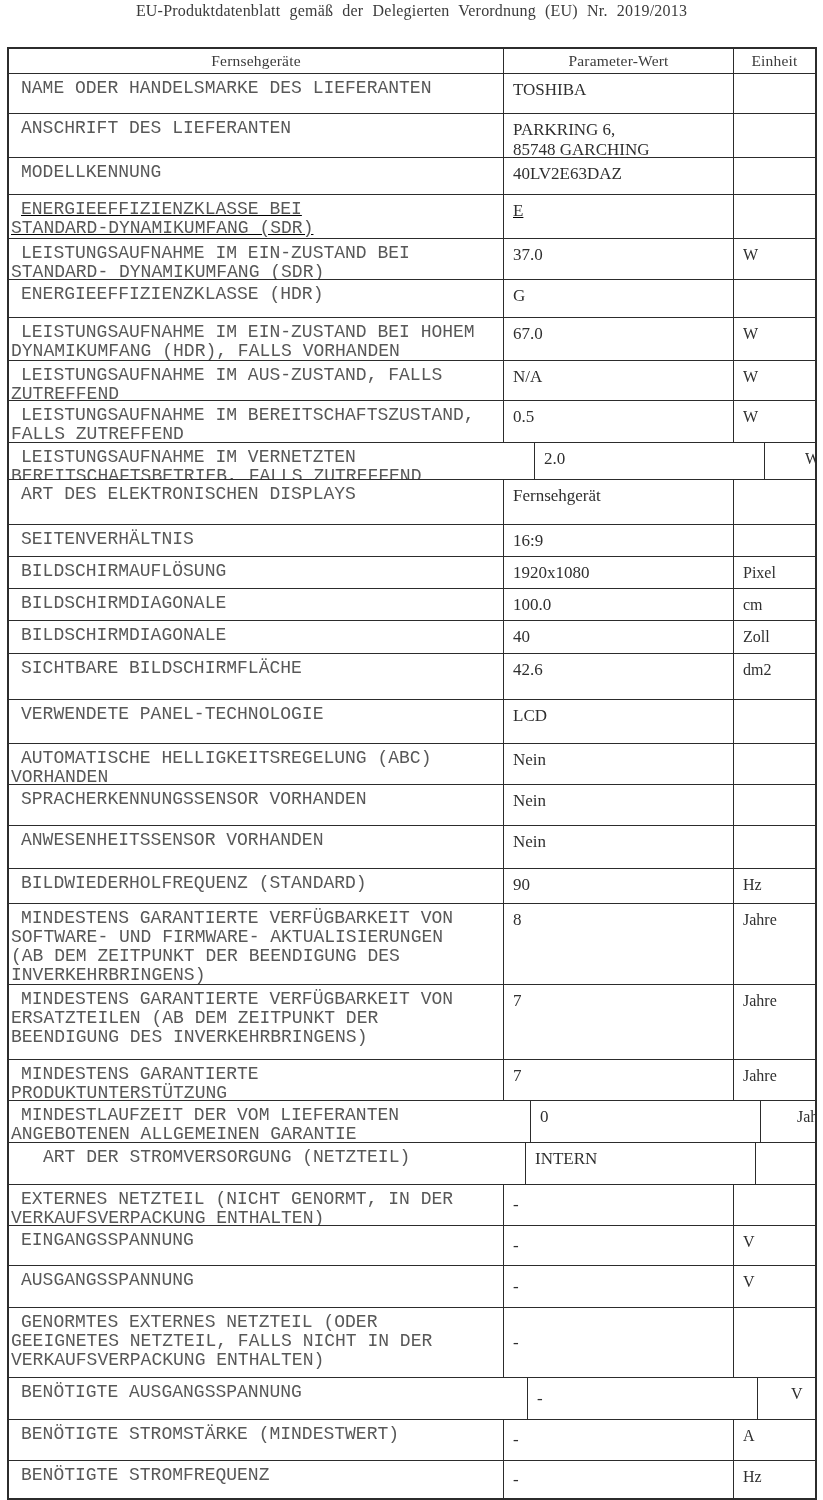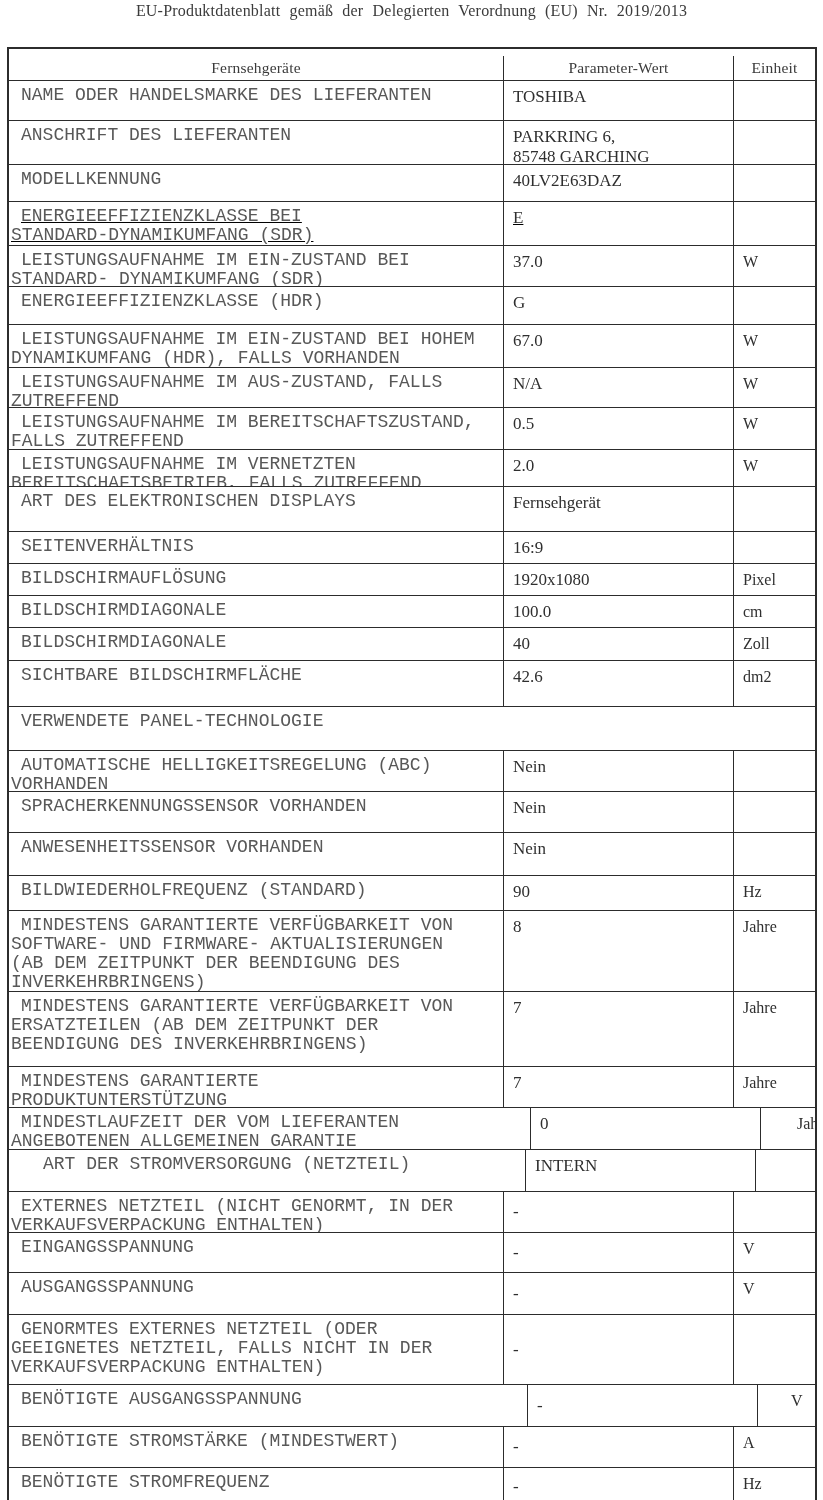--- a/index.html
+++ b/index.html
@@ -8,21 +8,21 @@
     font-family:"Liberation Serif",serif;
   }
   .doc-title{
     position:absolute;top:2px;left:0;width:100%;text-align:center;
     font-size:16px;color:#3b3b3b;word-spacing:5px;letter-spacing:.2px;
   }
   .etable{
     position:absolute;left:7px;top:47px;width:810px;
     border:2px solid #2c2c2c;box-sizing:border-box;background:#fff;
   }
-  .hrow{display:flex;height:24px;box-sizing:border-box;margin-top:7px;}
+  .hrow{display:flex;height:24px;box-sizing:border-box;}
   .row{display:flex;box-sizing:border-box;border-top:1px solid #2c2c2c;}
   .cell{box-sizing:border-box;overflow:hidden;}
   .c-label{
     width:494px;
     font-family:"Liberation Mono","DejaVu Sans Mono",monospace;
     font-size:18px;line-height:19px;color:#585858;
     padding:5px 2px 0 2px;text-indent:10px;white-space:pre-wrap;
   }
   .c-value{
     width:231px;border-left:1px solid #2c2c2c;border-right:1px solid #2c2c2c;
@@ -101,21 +101,21 @@
 ZUTREFFEND</div>
         <div class="cell c-value">N/A</div>
         <div class="cell c-unit">W</div>
       </div>
       <div class="row" style="height: 42px;">
         <div class="cell c-label">LEISTUNGSAUFNAHME IM BEREITSCHAFTSZUSTAND,
 FALLS ZUTREFFEND</div>
         <div class="cell c-value">0.5</div>
         <div class="cell c-unit">W</div>
       </div>
-      <div class="row" style="height: 37px;">
+      <div class="row" style="height: 37px; gap: 31px;">
         <div class="cell c-label">LEISTUNGSAUFNAHME IM VERNETZTEN
 BEREITSCHAFTSBETRIEB, FALLS ZUTREFFEND</div>
         <div class="cell c-value">2.0</div>
         <div class="cell c-unit">W</div>
       </div>
       <div class="row" style="height: 45px;">
         <div class="cell c-label">ART DES ELEKTRONISCHEN DISPLAYS</div>
         <div class="cell c-value">Fernsehgerät</div>
         <div class="cell c-unit"></div>
       </div>
@@ -139,20 +139,21 @@
         <div class="cell c-value">40</div>
         <div class="cell c-unit">Zoll</div>
       </div>
       <div class="row" style="height: 46px;">
         <div class="cell c-label">SICHTBARE BILDSCHIRMFLÄCHE</div>
         <div class="cell c-value">42.6</div>
         <div class="cell c-unit">dm2</div>
       </div>
       <div class="row" style="height: 44px;">
         <div class="cell c-label">VERWENDETE PANEL-TECHNOLOGIE</div>
+        <div class="cell c-value">LCD</div>
         <div class="cell c-unit"></div>
       </div>
       <div class="row" style="height: 41px;">
         <div class="cell c-label">AUTOMATISCHE HELLIGKEITSREGELUNG (ABC)
 VORHANDEN</div>
         <div class="cell c-value">Nein</div>
         <div class="cell c-unit"></div>
       </div>
       <div class="row" style="height: 41px;">
         <div class="cell c-label">SPRACHERKENNUNGSSENSOR VORHANDEN</div>

